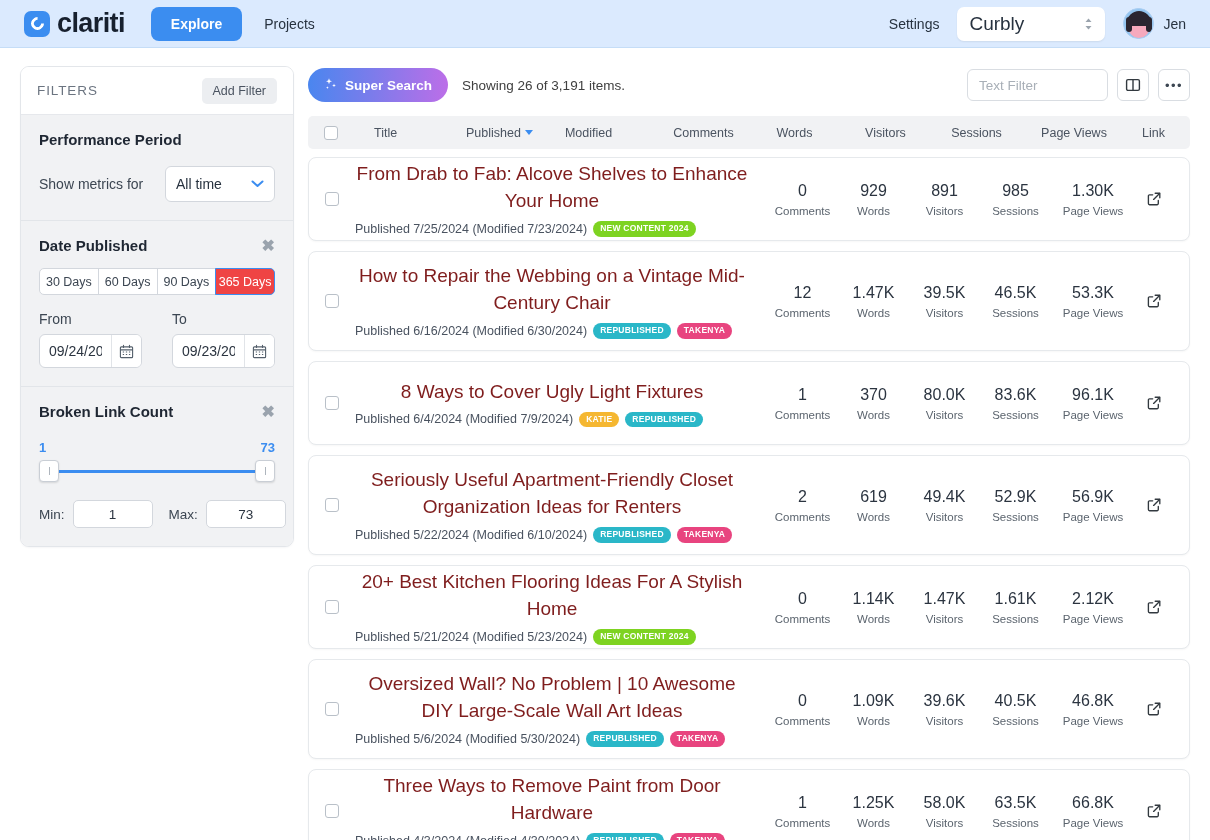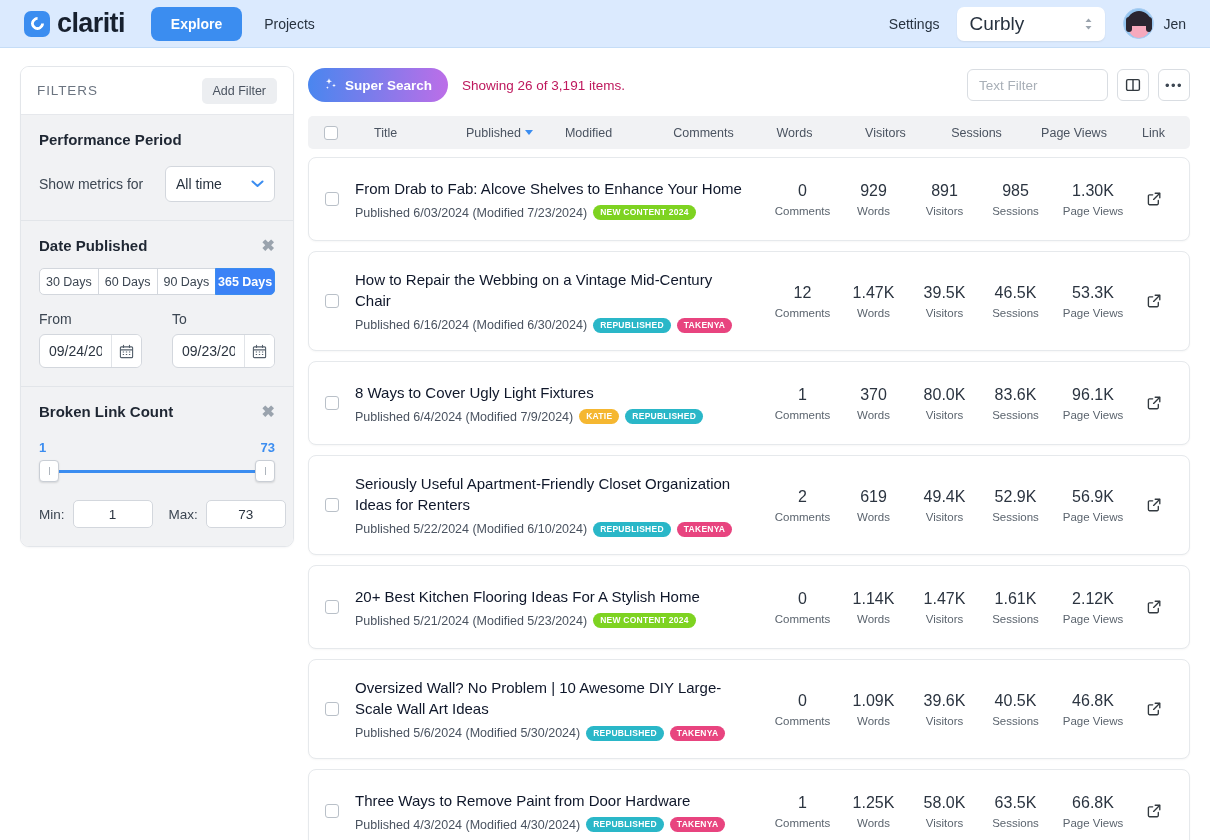--- a/index.html
+++ b/index.html
@@ -137,21 +137,21 @@
   .seg-group { display: flex; margin-top: 14px; border-radius: 8px; }
   .seg {
     flex: 1; height: 27px; border: 1px solid #d3d7dd;
     background: #fff; font-size: 12.5px; color: #3c4652;
     display: flex; align-items: center; justify-content: center;
     cursor: pointer; margin-left: -1px; font-family: inherit;
   }
   .seg:first-child { margin-left: 0; border-radius: 5px 0 0 5px; }
   .seg:last-child { border-radius: 0 5px 5px 0; }
   .seg.active {
-    background: #3b82f6; border-color: #3b8df0; color: #fff; font-weight: 700;
+    background: #ef4444; border-color: #3b8df0; color: #fff; font-weight: 400;
   }
   .fromto-row { display: flex; gap: 30px; margin-top: 16px; }
   .ft-col { flex: 1; }
   .ft-label { font-size: 14px; color: #3c4652; margin-bottom: 7px; }
   .date-input-wrap {
     display: flex; height: 34px; border: 1px solid #d3d7dd;
     border-radius: 6px; background: #fff; overflow: hidden;
   }
   .date-input {
     flex: 1; border: none; outline: none; padding: 0 9px;
@@ -199,21 +199,21 @@
   .main { flex: 1; min-width: 0; }
   .toolbar { display: flex; align-items: center; height: 38px; }
   .super-search {
     display: flex; align-items: center; gap: 7px;
     height: 34px; padding: 0 16px; border: none; border-radius: 17px;
     background: linear-gradient(90deg, #4a86ef 0%, #7b7ceb 45%, #bc6ee8 100%);
     color: #fff; font-size: 13.5px; font-weight: 600;
     font-family: inherit; cursor: pointer;
   }
   .sparkle { font-size: 12px; line-height: 1; }
-  .showing-text { margin-left: 14px; font-size: 13.5px; color: #be185d; text-align: center; }
+  .showing-text { margin-left: 14px; font-size: 13.5px; color: #404040; text-align: center; }
   .toolbar-right { margin-left: auto; display: flex; align-items: center; gap: 9px; }
   .text-filter {
     width: 141px; height: 32px; border: 1px solid #d9dde2;
     border-radius: 6px; background: #fff; padding: 0 11px;
     font-size: 13.5px; color: #2b3440; font-family: inherit; outline: none;
   }
   .text-filter::placeholder { color: #a8afb7; }
   .icon-btn {
     width: 32px; height: 32px; background: #fff;
     border: 1px solid #d9dde2; border-radius: 6px; cursor: pointer;
@@ -249,22 +249,22 @@
   .row {
     background: #fff; border: 1px solid #e6e9ec; border-radius: 8px;
     display: flex; align-items: center; padding: 0 16px;
     margin-bottom: 10px; min-height: 84px;
     box-shadow: 0 1px 2px rgba(16,24,40,.035);
   }
   .row.tall { min-height: 100px; }
   .row-check { width: 30px; flex: 0 0 30px; }
   .row-main { flex: 1; min-width: 0; padding-right: 18px; }
   .row-title {
-    font-size: 15px; color: #0f172a; line-height: 1.42;
-    cursor: pointer; font-weight: 400;
+    font-size: 19px; color: #7f1d1d; line-height: 1.42;
+    cursor: pointer; font-weight: 400; text-align: center;
   }
   .row-sub {
     margin-top: 6px; font-size: 12.5px; color: #4a5360;
     display: flex; align-items: center; flex-wrap: wrap; gap: 6px;
   }
   .badge {
     display: inline-block; border-radius: 9px; padding: 2px 7px 2.5px 7px;
     font-size: 8.5px; font-weight: 700; color: #fff; letter-spacing: .25px;
     line-height: 1.25; white-space: nowrap;
   }
@@ -449,21 +449,21 @@
     </div>
 
     <div class="rows" id="rows-container">
         <div class="row">
           <div class="row-check">
          <div class="chk"></div>
        </div>
        <div class="row-main">
          <div class="row-title">From Drab to Fab: Alcove Shelves to Enhance Your Home</div>
          <div class="row-sub">
-           <span>Published 6/03/2024 (Modified 7/23/2024)</span>
+           <span>Published 7/25/2024 (Modified 7/23/2024)</span>
            <span class="badge" style="background:#7ed321">NEW CONTENT 2024</span>
          </div>
        </div>
        <div class="metric">
          <div class="metric-val">0</div>
          <div class="metric-lbl">Comments</div>
        </div>
        <div class="metric">
          <div class="metric-val">929</div>
          <div class="metric-lbl">Words</div>

